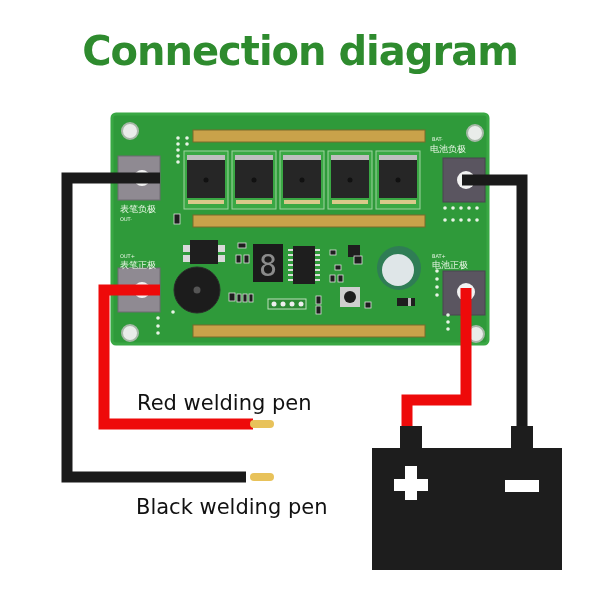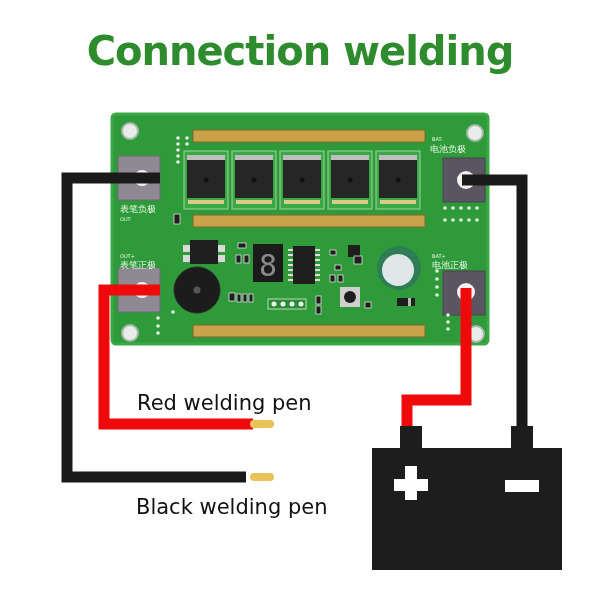--- a/index.html
+++ b/index.html
@@ -9,21 +9,21 @@
     font-family: "DejaVu Sans", sans-serif; font-weight: bold; font-size: 40px;
     letter-spacing: -1px;
   }
   svg.diagram { position: absolute; left: 0; top: 0; }
   .label { font-family: "DejaVu Sans", sans-serif; font-size: 21px; fill: #111; }
   .silk { font-family: "DejaVu Sans", sans-serif; fill: #e9f7e6; }
 </style>
 </head>
 <body>
 
-<div class="title" style="color: rgb(46, 139, 46);">Connection welding</div>
+<div class="title" style="color: rgb(46, 139, 46);">Connection diagram</div>
 
 <svg class="diagram" width="600" height="600" viewBox="0 0 600 600">
 
   <g>
     <rect id="pcb" x="112" y="114" width="376" height="230" rx="4" fill="#2f9a3a" stroke="#3aa844" stroke-width="3"></rect>
 
     <circle cx="130" cy="131" r="8" fill="#e9ecea" stroke="#a7b8a8" stroke-width="2"></circle>
     <circle cx="475" cy="133" r="8" fill="#e9ecea" stroke="#a7b8a8" stroke-width="2"></circle>
     <circle cx="130" cy="333" r="8" fill="#e9ecea" stroke="#a7b8a8" stroke-width="2"></circle>
     <circle cx="476" cy="334" r="8" fill="#e9ecea" stroke="#a7b8a8" stroke-width="2"></circle>

